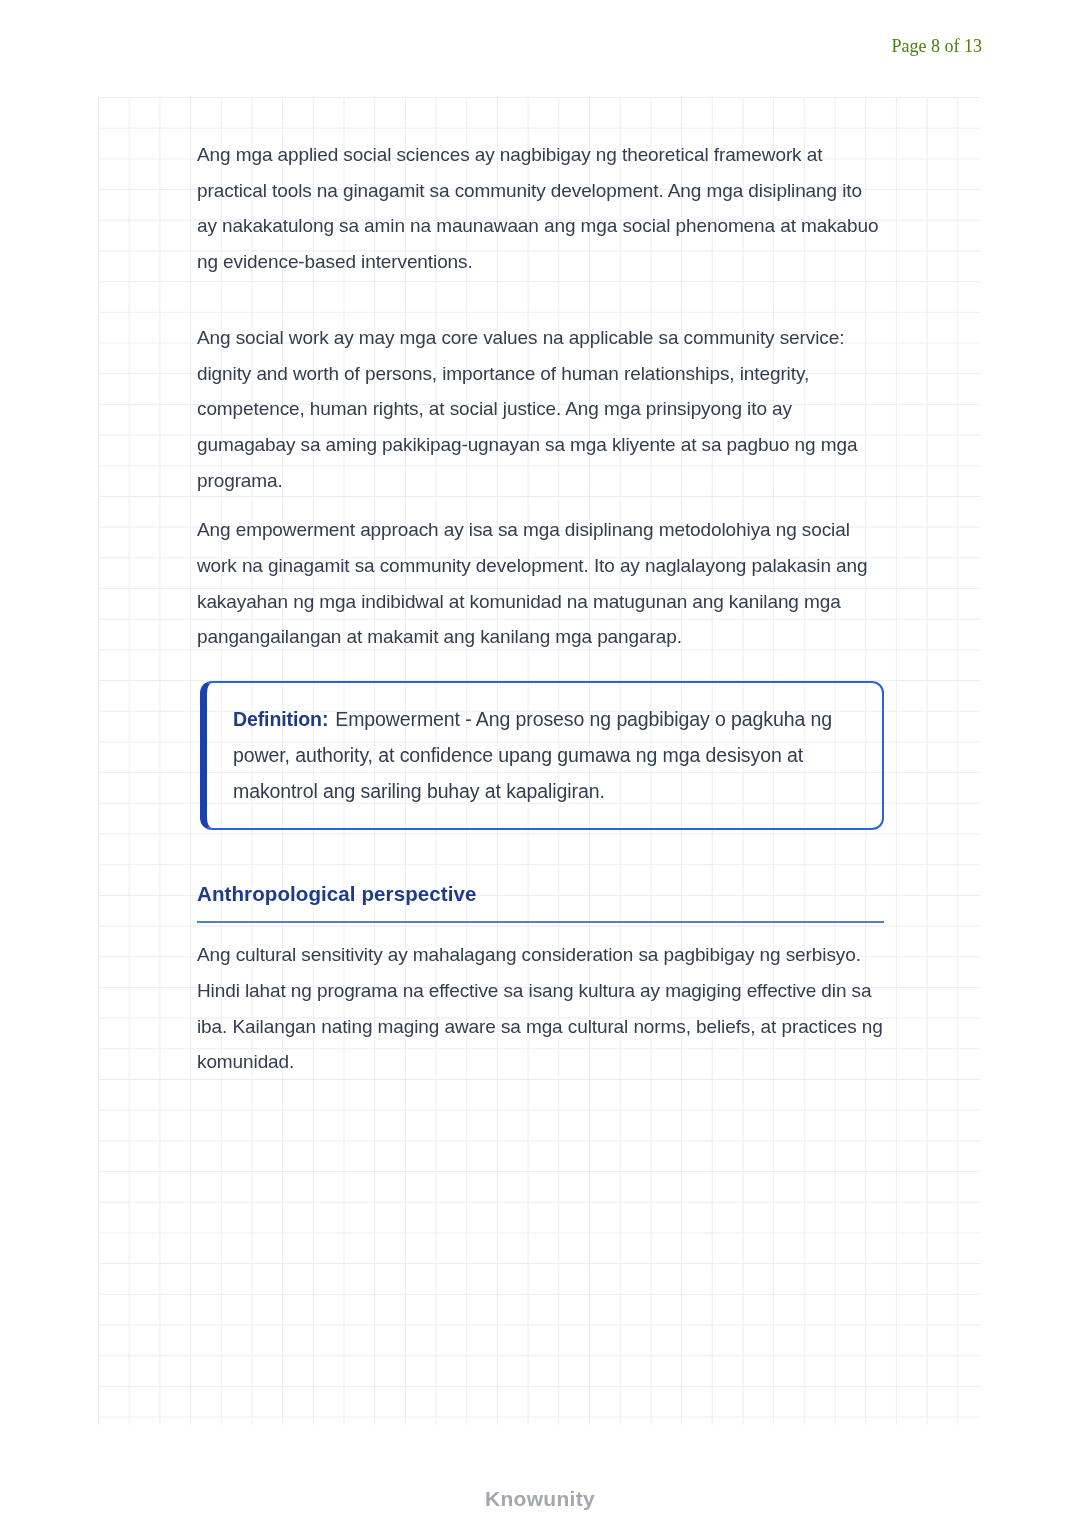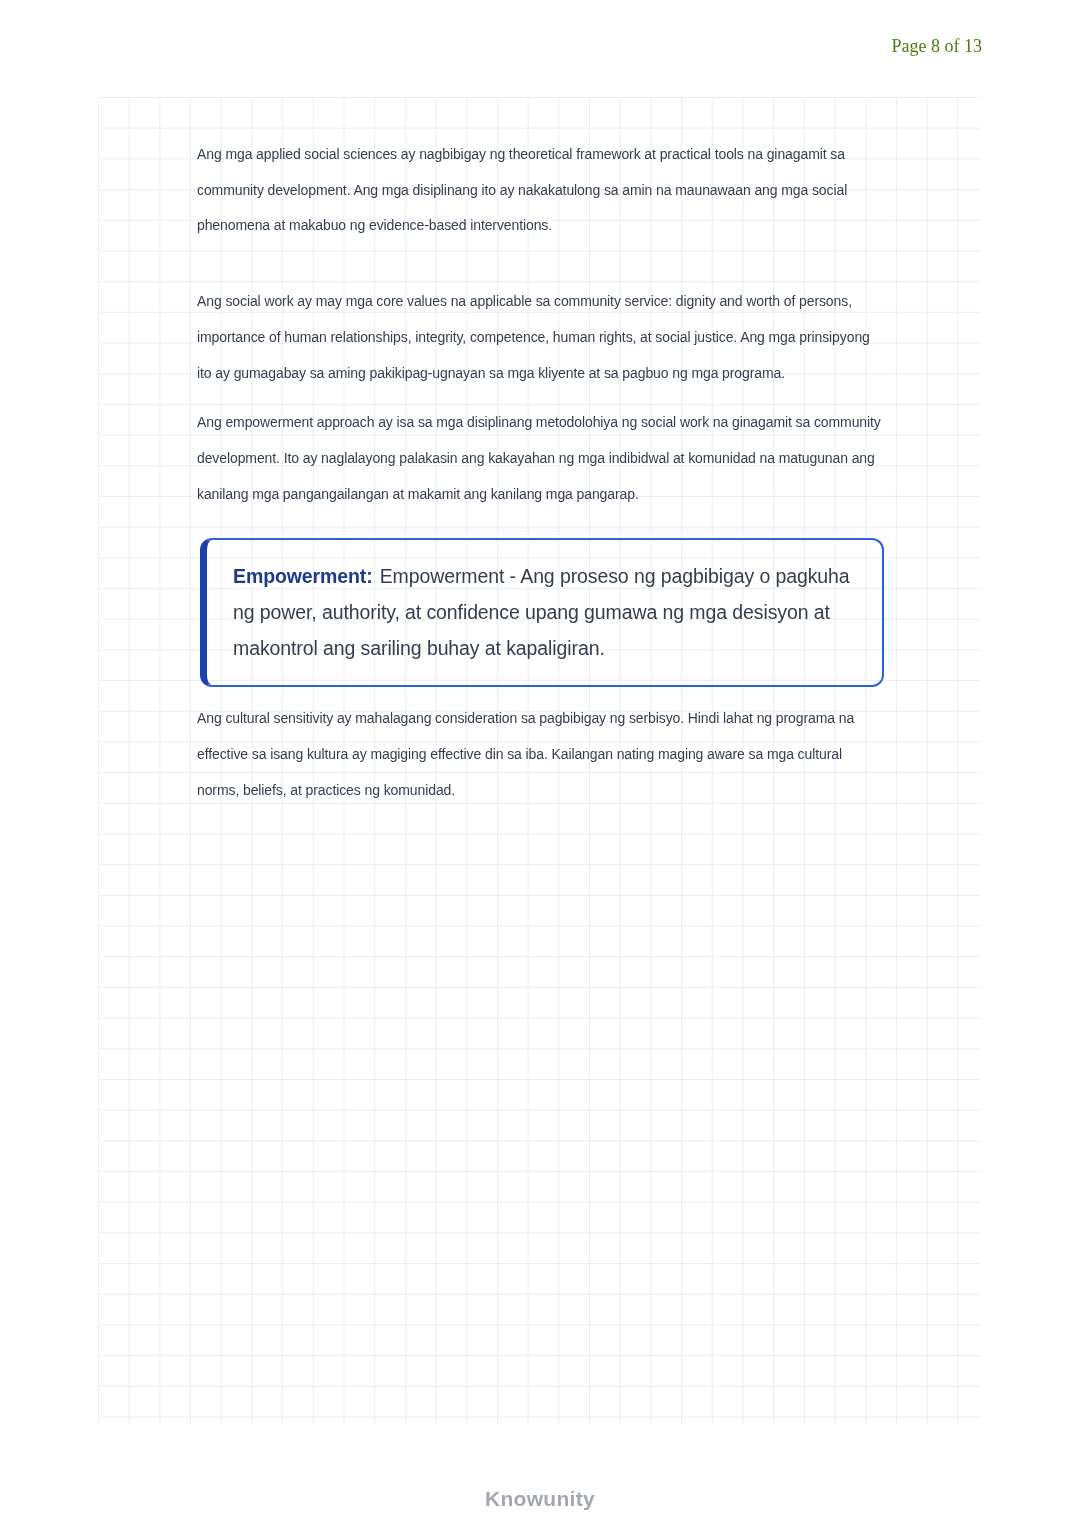--- a/index.html
+++ b/index.html
@@ -47,21 +47,21 @@
     padding-bottom: 14px;
     border-bottom: 2px solid #5181c2;
     font-size: 20.5px;
     font-weight: bold;
     line-height: 26px;
     color: #1e3a8a;
     letter-spacing: 0.1px;
   }
 
   .para {
-    font-size: 14px;
+    font-size: 19px;
     line-height: 35.7px;
     color: #323e4f;
     letter-spacing: -0.1px;
   }
   .para.first { margin-top: 40px; }
   .para.next  { margin-top: 14px; }
 
   .heading-gap    { margin-top: 26px; }
   .heading-gap-lg { margin-top: 46px; }
 
@@ -110,24 +110,25 @@
   <div>
     <p class="para first">Ang mga applied social sciences ay nagbibigay ng theoretical framework at practical tools na ginagamit sa community development. Ang mga disiplinang ito ay nakakatulong sa amin na maunawaan ang mga social phenomena at makabuo ng evidence-based interventions.</p>
   </div>
 
   <div>
     <p class="para first">Ang social work ay may mga core values na applicable sa community service: dignity and worth of persons, importance of human relationships, integrity, competence, human rights, at social justice. Ang mga prinsipyong ito ay gumagabay sa aming pakikipag-ugnayan sa mga kliyente at sa pagbuo ng mga programa.</p>
     <p class="para next">Ang empowerment approach ay isa sa mga disiplinang metodolohiya ng social work na ginagamit sa community development. Ito ay naglalayong palakasin ang kakayahan ng mga indibidwal at komunidad na matugunan ang kanilang mga pangangailangan at makamit ang kanilang mga pangarap.</p>
 
     <div class="callout">
       <p class="callout-text">
-        <span class="callout-label">Empowerment:</span><span>Empowerment - Ang proseso ng pagbibigay o pagkuha ng power, authority, at confidence upang gumawa ng mga desisyon at makontrol ang sariling buhay at kapaligiran.</span>
+        <span class="callout-label">Definition:</span><span>Empowerment - Ang proseso ng pagbibigay o pagkuha ng power, authority, at confidence upang gumawa ng mga desisyon at makontrol ang sariling buhay at kapaligiran.</span>
       </p>
     </div>
   </div>
 
   <div>
+    <h2 class="section-heading heading-gap-lg">Anthropological perspective</h2>
     <p class="para next">Ang cultural sensitivity ay mahalagang consideration sa pagbibigay ng serbisyo. Hindi lahat ng programa na effective sa isang kultura ay magiging effective din sa iba. Kailangan nating maging aware sa mga cultural norms, beliefs, at practices ng komunidad.</p>
   </div>
 
 </div>
 
 <div class="footer-brand">Knowunity</div>
 
 </body></html>

